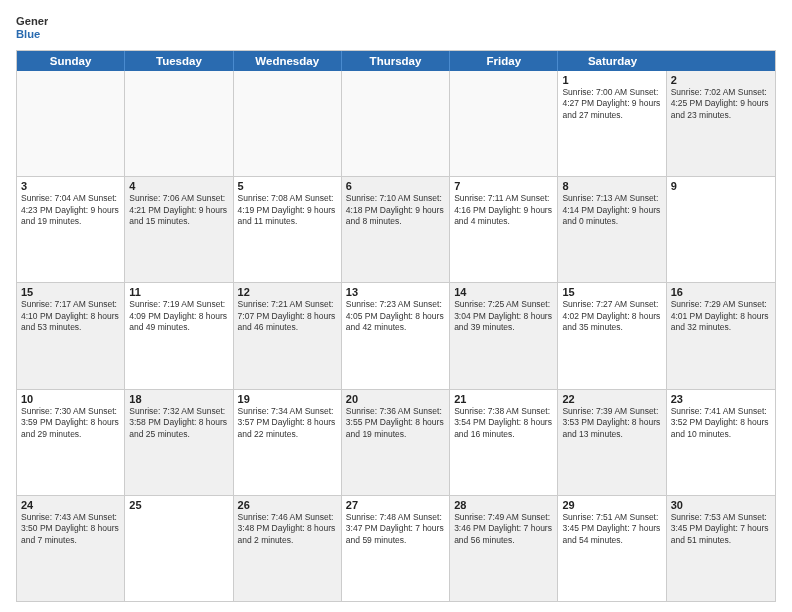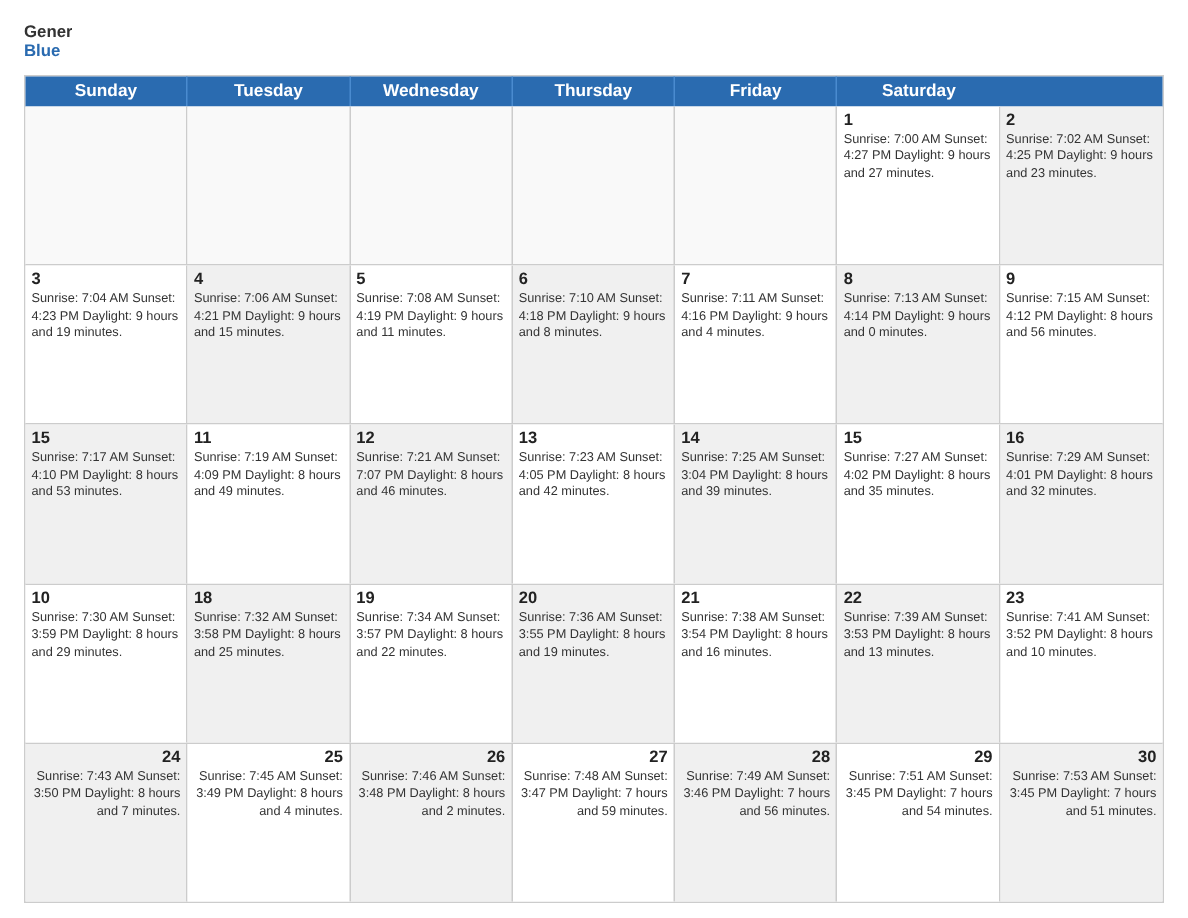--- a/index.html
+++ b/index.html
@@ -69,21 +69,21 @@
       flex: 1;
       display: flex;
       flex-direction: column;
     }
     .cal-row {
       display: grid;
       grid-template-columns: repeat(7, 1fr);
       flex: 1;
       border-bottom: 1px solid #ccc;
     }
-    .cal-row:last-child { border-bottom: none; text-align: right; }
+    .cal-row:last-child { border-bottom: none; }
     .cal-cell {
       border-right: 1px solid #ccc;
       padding: 3px 4px;
       font-size: 9px;
       color: #333;
       background: #fff;
       vertical-align: top;
       min-height: 0;
     }
     .cal-cell:last-child { border-right: none; }
@@ -184,23 +184,20 @@
 Daylight: 9 hours and 4 minutes.</div>
           </div>
           <div class="cal-cell shaded">
             <span class="day-num">8</span>
             <div class="cell-text">Sunrise: 7:13 AM
 Sunset: 4:14 PM
 Daylight: 9 hours and 0 minutes.</div>
           </div>
           <div class="cal-cell">
             <span class="day-num">9</span>
-            <div class="cell-text">Sunrise: 7:15 AM
-Sunset: 4:12 PM
-Daylight: 8 hours and 56 minutes.</div>
           </div>
         </div>
         <div class="cal-row">
           <div class="cal-cell shaded">
             <span class="day-num">15</span>
             <div class="cell-text">Sunrise: 7:17 AM
 Sunset: 4:10 PM
 Daylight: 8 hours and 53 minutes.</div>
           </div>
           <div class="cal-cell">
@@ -286,23 +283,20 @@
         </div>
         <div class="cal-row">
           <div class="cal-cell shaded">
             <span class="day-num">24</span>
             <div class="cell-text">Sunrise: 7:43 AM
 Sunset: 3:50 PM
 Daylight: 8 hours and 7 minutes.</div>
           </div>
           <div class="cal-cell">
             <span class="day-num">25</span>
-            <div class="cell-text">Sunrise: 7:45 AM
-Sunset: 3:49 PM
-Daylight: 8 hours and 4 minutes.</div>
           </div>
           <div class="cal-cell shaded">
             <span class="day-num">26</span>
             <div class="cell-text">Sunrise: 7:46 AM
 Sunset: 3:48 PM
 Daylight: 8 hours and 2 minutes.</div>
           </div>
           <div class="cal-cell">
             <span class="day-num">27</span>
             <div class="cell-text">Sunrise: 7:48 AM

